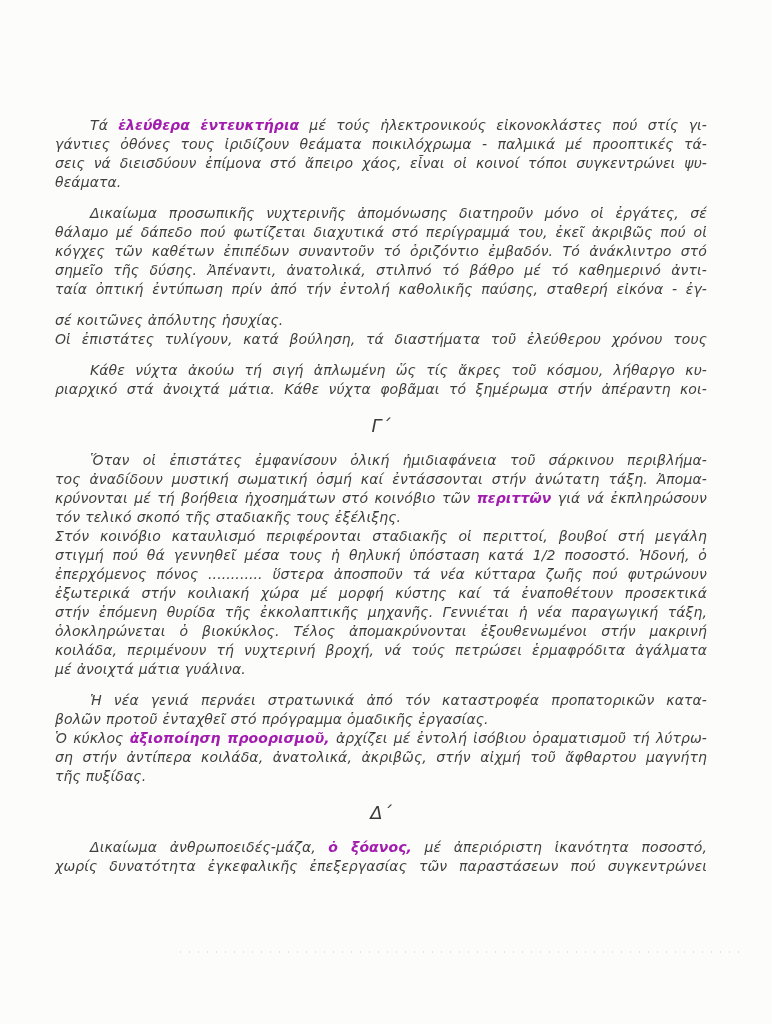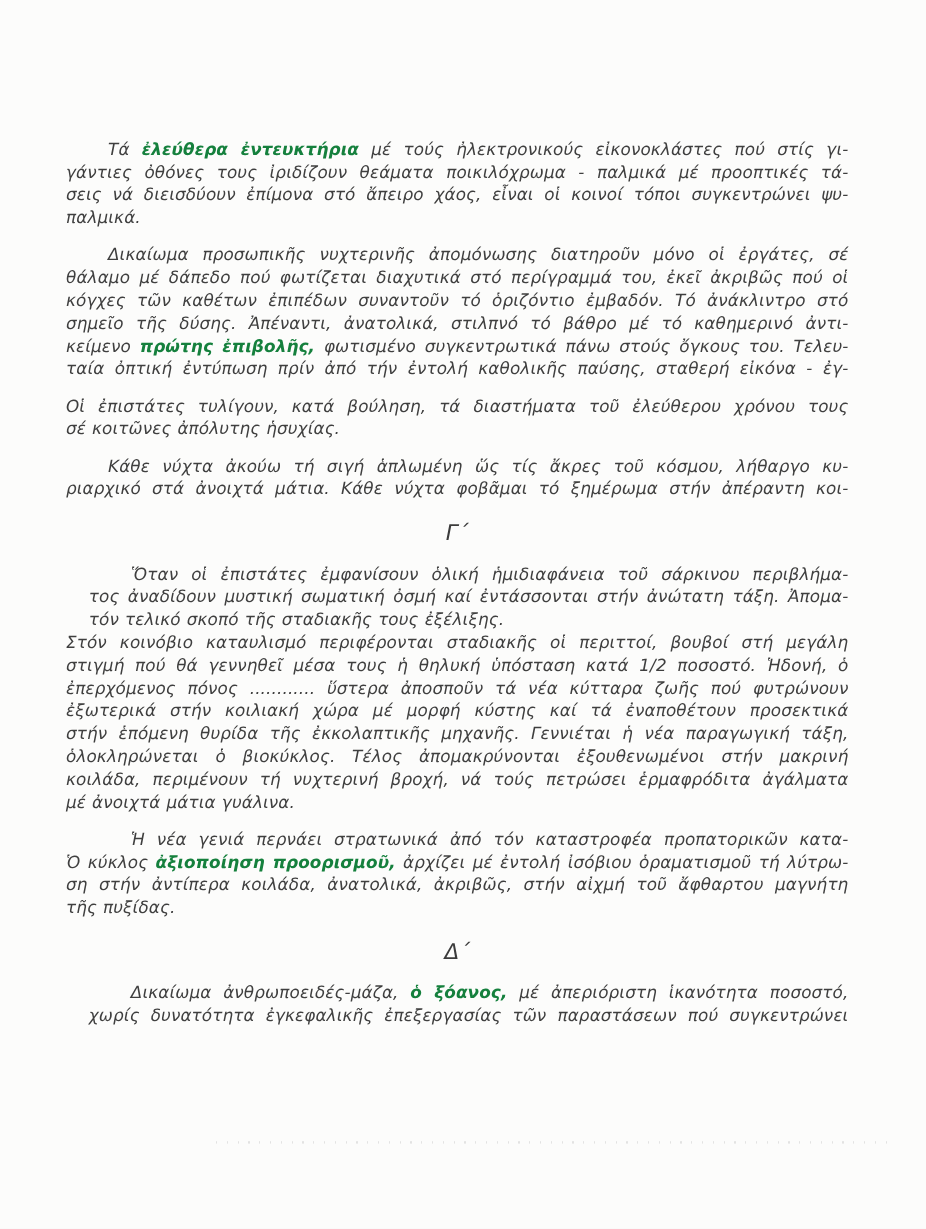--- a/index.html
+++ b/index.html
@@ -21,34 +21,34 @@
     font-style: italic;
     color: #3f3f3f;
   }
   .content {
     position: absolute;
     left: 55px;
     top: 116px;
     width: 652px;
   }
   .para { margin: 0 0 12px 0; }
-  .para.nogap { margin-bottom: 0; margin-left: 19px; }
+  .para.nogap { margin-bottom: 0; }
   .line {
     font-size: 14px;
     line-height: 19px;
     letter-spacing: 0.1px;
     text-align: justify;
     text-align-last: justify;
     word-spacing: 0.5px;
   }
   .line.lastline { text-align-last: left; }
   .line.firstline { padding-left: 35px; }
   .line b {
     font-weight: bold;
-    color: #15803d;
+    color: #a21caf;
   }
   .heading {
     font-size: 18px;
     line-height: 22px;
     margin: 16px 0 14px 0;
     text-align: center;
     color: #3b3b3b;
   }
   
   .scan-speckle {
@@ -64,56 +64,57 @@
 </style>
 </head>
 <body>
 
 <div class="page">
   <div class="content" id="content">
       <div class="para">
         <div class="line firstline"><span>Τά </span><b>ἐλεύθερα ἐντευκτήρια</b><span> μέ τούς ἠλεκτρονικούς εἰκονοκλάστες πού στίς γι-</span></div>
         <div class="line"><span>γάντιες ὀθόνες τους ἰριδίζουν θεάματα ποικιλόχρωμα - παλμικά μέ προοπτικές τά-</span></div>
         <div class="line"><span>σεις νά διεισδύουν ἐπίμονα στό ἄπειρο χάος, εἶναι οἱ κοινοί τόποι συγκεντρώνει ψυ-</span></div>
-        <div class="line lastline"><span>παλμικά.</span></div>
+        <div class="line lastline"><span>θεάματα.</span></div>
       </div>
       <div class="para">
         <div class="line firstline"><span>Δικαίωμα προσωπικῆς νυχτερινῆς ἀπομόνωσης διατηροῦν μόνο οἱ ἐργάτες, σέ</span></div>
         <div class="line"><span>θάλαμο μέ δάπεδο πού φωτίζεται διαχυτικά στό περίγραμμά του, ἐκεῖ ἀκριβῶς πού οἱ</span></div>
         <div class="line"><span>κόγχες τῶν καθέτων ἐπιπέδων συναντοῦν τό ὁριζόντιο ἐμβαδόν. Τό ἀνάκλιντρο στό</span></div>
         <div class="line"><span>σημεῖο τῆς δύσης. Ἀπέναντι, ἀνατολικά, στιλπνό τό βάθρο μέ τό καθημερινό ἀντι-</span></div>
-        <div class="line"><span>κείμενο </span><b>πρώτης ἐπιβολῆς,</b><span> φωτισμένο συγκεντρωτικά πάνω στούς ὄγκους του. Τελευ-</span></div>
         <div class="line"><span>ταία ὀπτική ἐντύπωση πρίν ἀπό τήν ἐντολή καθολικῆς παύσης, σταθερή εἰκόνα - ἐγ-</span></div>
       </div>
       <div class="para">
+        <div class="line lastline"><span>σέ κοιτῶνες ἀπόλυτης ἡσυχίας.</span></div>
         <div class="line"><span>Οἱ ἐπιστάτες τυλίγουν, κατά βούληση, τά διαστήματα τοῦ ἐλεύθερου χρόνου τους</span></div>
-        <div class="line lastline"><span>σέ κοιτῶνες ἀπόλυτης ἡσυχίας.</span></div>
       </div>
       <div class="para">
         <div class="line firstline"><span>Κάθε νύχτα ἀκούω τή σιγή ἁπλωμένη ὥς τίς ἄκρες τοῦ κόσμου, λήθαργο κυ-</span></div>
         <div class="line"><span>ριαρχικό στά ἀνοιχτά μάτια. Κάθε νύχτα φοβᾶμαι τό ξημέρωμα στήν ἀπέραντη κοι-</span></div>
       </div>
       <div class="heading">Γ´</div>
       <div class="para nogap">
         <div class="line firstline"><span>Ὅταν οἱ ἐπιστάτες ἐμφανίσουν ὁλική ἡμιδιαφάνεια τοῦ σάρκινου περιβλήμα-</span></div>
         <div class="line"><span>τος ἀναδίδουν μυστική σωματική ὀσμή καί ἐντάσσονται στήν ἀνώτατη τάξη. Ἀπομα-</span></div>
+        <div class="line"><span>κρύνονται μέ τή βοήθεια ἠχοσημάτων στό κοινόβιο τῶν </span><b>περιττῶν</b><span> γιά νά ἐκπληρώσουν</span></div>
         <div class="line lastline"><span>τόν τελικό σκοπό τῆς σταδιακῆς τους ἐξέλιξης.</span></div>
       </div>
       <div class="para">
         <div class="line"><span>Στόν κοινόβιο καταυλισμό περιφέρονται σταδιακῆς οἱ περιττοί, βουβοί στή μεγάλη</span></div>
         <div class="line"><span>στιγμή πού θά γεννηθεῖ μέσα τους ἡ θηλυκή ὑπόσταση κατά 1/2 ποσοστό. Ἡδονή, ὁ</span></div>
         <div class="line"><span>ἐπερχόμενος πόνος ............ ὕστερα ἀποσποῦν τά νέα κύτταρα ζωῆς πού φυτρώνουν</span></div>
         <div class="line"><span>ἐξωτερικά στήν κοιλιακή χώρα μέ μορφή κύστης καί τά ἐναποθέτουν προσεκτικά</span></div>
         <div class="line"><span>στήν ἑπόμενη θυρίδα τῆς ἐκκολαπτικῆς μηχανῆς. Γεννιέται ἡ νέα παραγωγική τάξη,</span></div>
         <div class="line"><span>ὁλοκληρώνεται ὁ βιοκύκλος. Τέλος ἀπομακρύνονται ἐξουθενωμένοι στήν μακρινή</span></div>
         <div class="line"><span>κοιλάδα, περιμένουν τή νυχτερινή βροχή, νά τούς πετρώσει ἑρμαφρόδιτα ἀγάλματα</span></div>
         <div class="line lastline"><span>μέ ἀνοιχτά μάτια γυάλινα.</span></div>
       </div>
       <div class="para nogap">
         <div class="line firstline"><span>Ἡ νέα γενιά περνάει στρατωνικά ἀπό τόν καταστροφέα προπατορικῶν κατα-</span></div>
+        <div class="line lastline"><span>βολῶν προτοῦ ἐνταχθεῖ στό πρόγραμμα ὁμαδικῆς ἐργασίας.</span></div>
       </div>
       <div class="para">
         <div class="line"><span>Ὁ κύκλος </span><b>ἀξιοποίηση προορισμοῦ,</b><span> ἀρχίζει μέ ἐντολή ἰσόβιου ὁραματισμοῦ τή λύτρω-</span></div>
         <div class="line"><span>ση στήν ἀντίπερα κοιλάδα, ἀνατολικά, ἀκριβῶς, στήν αἰχμή τοῦ ἄφθαρτου μαγνήτη</span></div>
         <div class="line lastline"><span>τῆς πυξίδας.</span></div>
       </div>
       <div class="heading">Δ´</div>
       <div class="para nogap">
         <div class="line firstline"><span>Δικαίωμα ἀνθρωποειδές-μάζα, </span><b>ὁ ξόανος,</b><span> μέ ἀπεριόριστη ἱκανότητα ποσοστό,</span></div>
         <div class="line"><span>χωρίς δυνατότητα ἐγκεφαλικῆς ἐπεξεργασίας τῶν παραστάσεων πού συγκεντρώνει</span></div>

